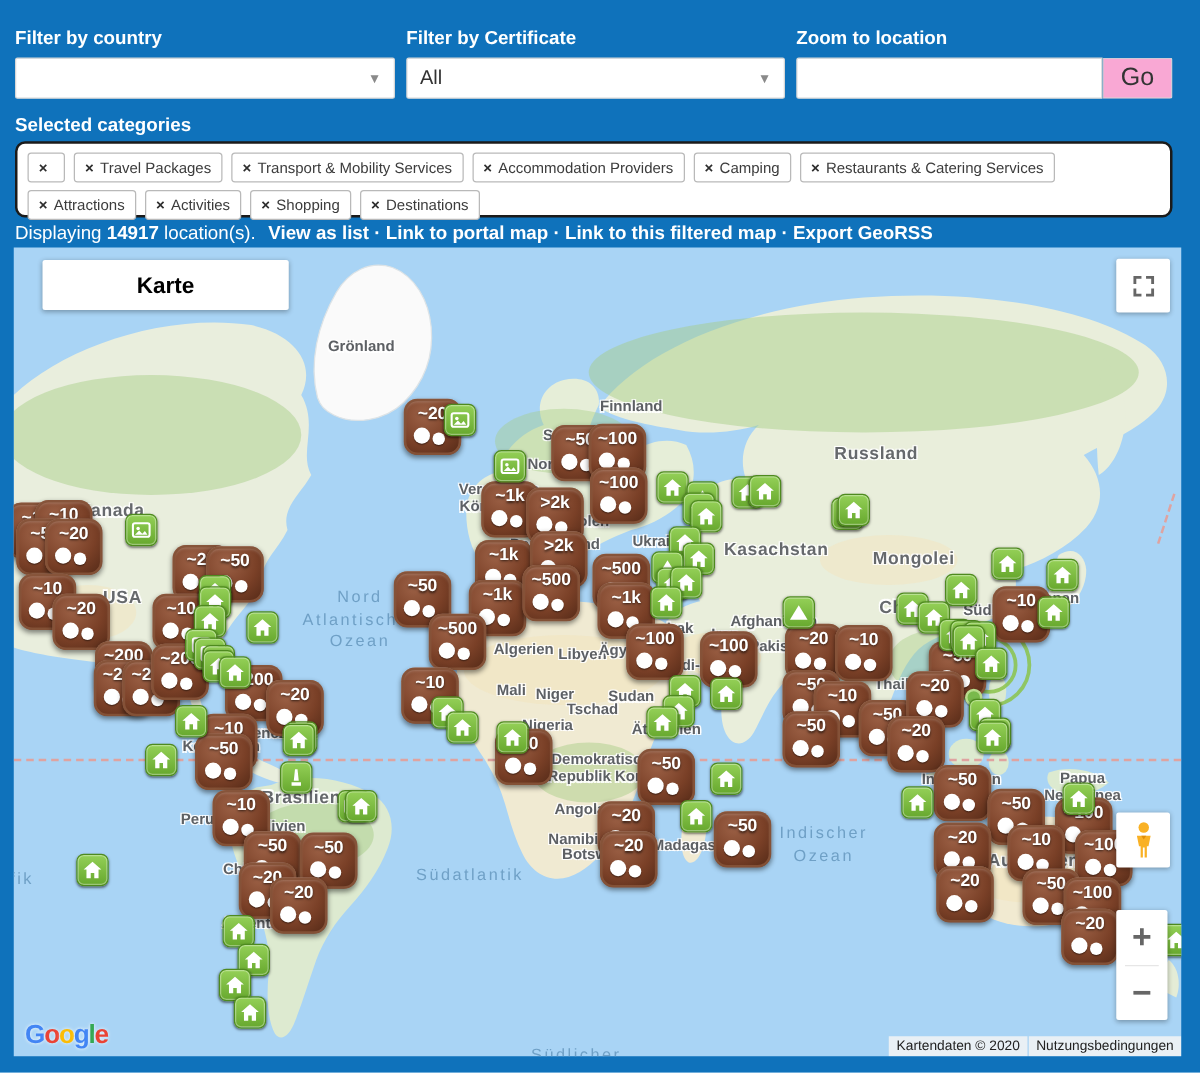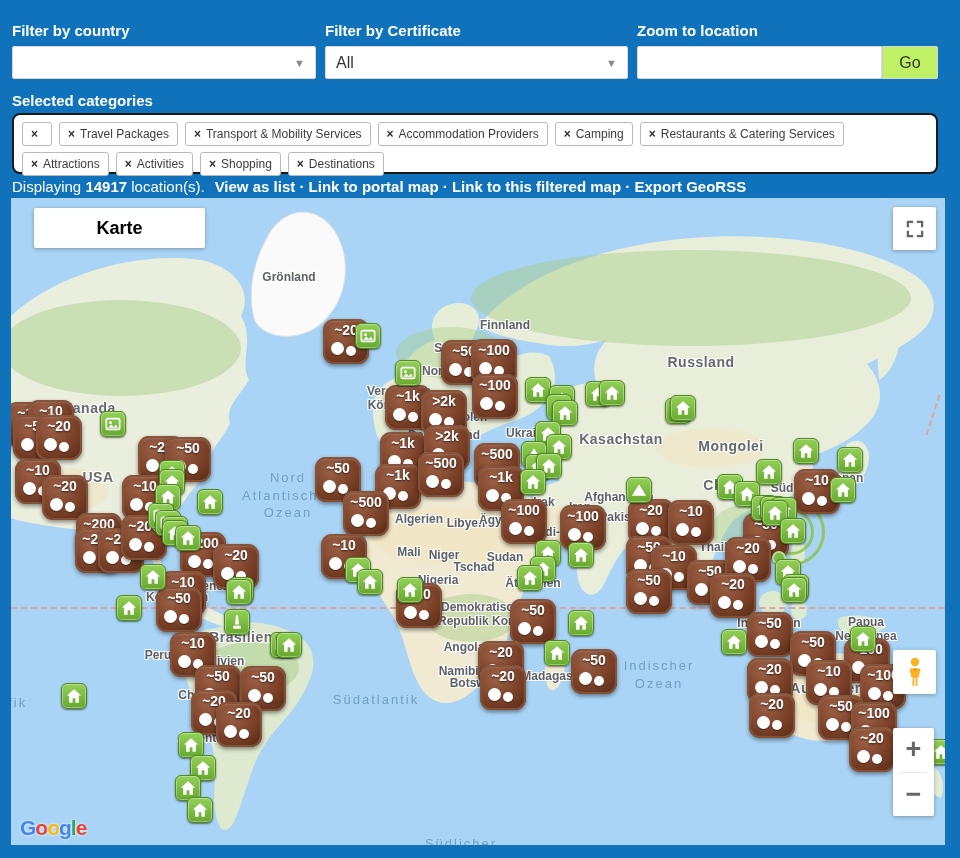--- a/index.html
+++ b/index.html
@@ -6,22 +6,22 @@
   body{width:960px;height:858px;overflow:hidden;font-family:"Liberation Sans",sans-serif;}
   #app{position:relative;width:960px;height:858px;background:#0f72bb;overflow:hidden;}
 
   
   .hlabel{position:absolute;color:#fff;font-weight:bold;font-size:15px;}
   .selectbox{position:absolute;height:33px;background:#fff;border:1px solid #d7d7d7;border-radius:2px;
              display:flex;align-items:center;padding:0 10px;box-sizing:border-box;font-size:16px;color:#333;}
   .selectbox .chev{margin-left:auto;color:#8a8a8a;font-size:11px;}
   .txtinput{position:absolute;height:33px;background:#fff;border:1px solid #d7d7d7;border-radius:2px 0 0 2px;
             box-sizing:border-box;font-size:16px;color:#333;padding:0 8px;outline:none;}
-  .gobtn{position:absolute;height:33px;background:#bef264;border:1px solid #d7d7d7;border-left:1px solid #cfcfcf;
-         border-radius:0 2px 2px 0;box-sizing:border-box;font-size:16px;color:#333;display:flex;
+  .gobtn{position:absolute;height:33px;background:#f9a8d4;border:1px solid #d7d7d7;border-left:1px solid #cfcfcf;
+         border-radius:0 2px 2px 0;box-sizing:border-box;font-size:20px;color:#333;display:flex;
          align-items:center;justify-content:center;cursor:pointer;}
   #category-box{position:absolute;left:12px;top:113px;width:926px;height:61px;background:#fff;
                 border:2px solid #1b1b1b;border-radius:8px;box-sizing:border-box;padding:7px 8px 0 8px;
                 display:flex;flex-wrap:wrap;align-content:flex-start;}
   .chip{display:inline-flex;align-items:center;height:22px;background:#fff;border:1px solid #b9b9b9;
         border-radius:3px;padding:0 8px;margin:0 7px 6px 0;font-size:12px;color:#3c3c3c;cursor:pointer;white-space:nowrap;}
   .chip-x{font-weight:bold;margin-right:5px;color:#2e2e2e;font-size:12px;}
   #status-line{position:absolute;left:12px;top:178px;color:#fff;font-size:15px;white-space:nowrap;}
   #status-line b{font-weight:bold;}
   #status-links{margin-left:10px;font-weight:bold;}
@@ -57,21 +57,21 @@
   .poi-dot{position:absolute;width:14px;height:14px;margin:-7px 0 0 -7px;border-radius:50%;z-index:5;cursor:pointer;
      background:#79b94c;border:2px solid #b9dc8e;box-shadow:0 1px 1px rgba(0,0,0,.4);box-sizing:border-box;}
   .rings{position:absolute;width:72px;height:72px;margin:-36px 0 0 -36px;z-index:3;pointer-events:none;}
   .rings div{position:absolute;border:3px solid rgba(139,195,74,.85);border-radius:50%;}
   .rings div:nth-child(1){left:2px;top:2px;right:2px;bottom:2px;}
   .rings div:nth-child(2){left:13px;top:13px;right:13px;bottom:13px;}
   .rings div:nth-child(3){left:24px;top:24px;right:24px;bottom:24px;}
 
   
   .ctl{position:absolute;background:#fff;box-shadow:0 1px 4px rgba(0,0,0,.3);z-index:10;}
-  #maptype{left:23px;top:10px;width:171px;height:40px;border-radius:2px;display:flex;}
+  #maptype{left:23px;top:10px;width:197px;height:40px;border-radius:2px;display:flex;}
   #maptype .mt{flex:1;display:flex;align-items:center;justify-content:center;font-size:18px;cursor:pointer;}
   #maptype .mt.active{font-weight:bold;color:#000;}
   #maptype .mt.idle{color:#565656;border-left:1px solid #e6e6e6;}
   #fullscreen{left:882px;top:9px;width:43px;height:43px;border-radius:2px;display:flex;align-items:center;justify-content:center;cursor:pointer;}
   #pegman{left:882px;top:452px;width:43px;height:44px;border-radius:2px;display:flex;align-items:center;justify-content:center;cursor:pointer;}
   #zoomctl{left:882px;top:530px;width:41px;height:88px;border-radius:2px;display:flex;flex-direction:column;}
   #zoomctl .zbtn{flex:1;display:flex;align-items:center;justify-content:center;font-size:27px;font-weight:bold;color:#666;cursor:pointer;}
   #zoomctl .zdiv{height:1px;background:#e6e6e6;margin:0 7px;}
 
   #glogo{position:absolute;left:9px;top:618px;z-index:11;font-size:21px;font-weight:bold;letter-spacing:-1px;cursor:pointer;
@@ -940,14 +940,18 @@
         <path d="M8 11.5 L10 14.5 L12 11.5 Z" fill="#e08e0b"></path>
       </svg>
     </div>
     <div id="zoomctl" class="ctl">
       <div class="zbtn">+</div>
       <div class="zdiv"></div>
       <div class="zbtn">−</div>
     </div>
 
     <div id="glogo"><span style="color: rgb(66, 133, 244);">G</span><span style="color: rgb(234, 67, 53);">o</span><span style="color: rgb(251, 188, 5);">o</span><span style="color: rgb(66, 133, 244);">g</span><span style="color: rgb(52, 168, 83);">l</span><span style="color: rgb(234, 67, 53);">e</span></div>
+    <div id="attrib">
+      <span>Kartendaten © 2020</span>
+      <span class="terms">Nutzungsbedingungen</span>
+    </div>
   </div>
 </div>
 
 </body></html>

